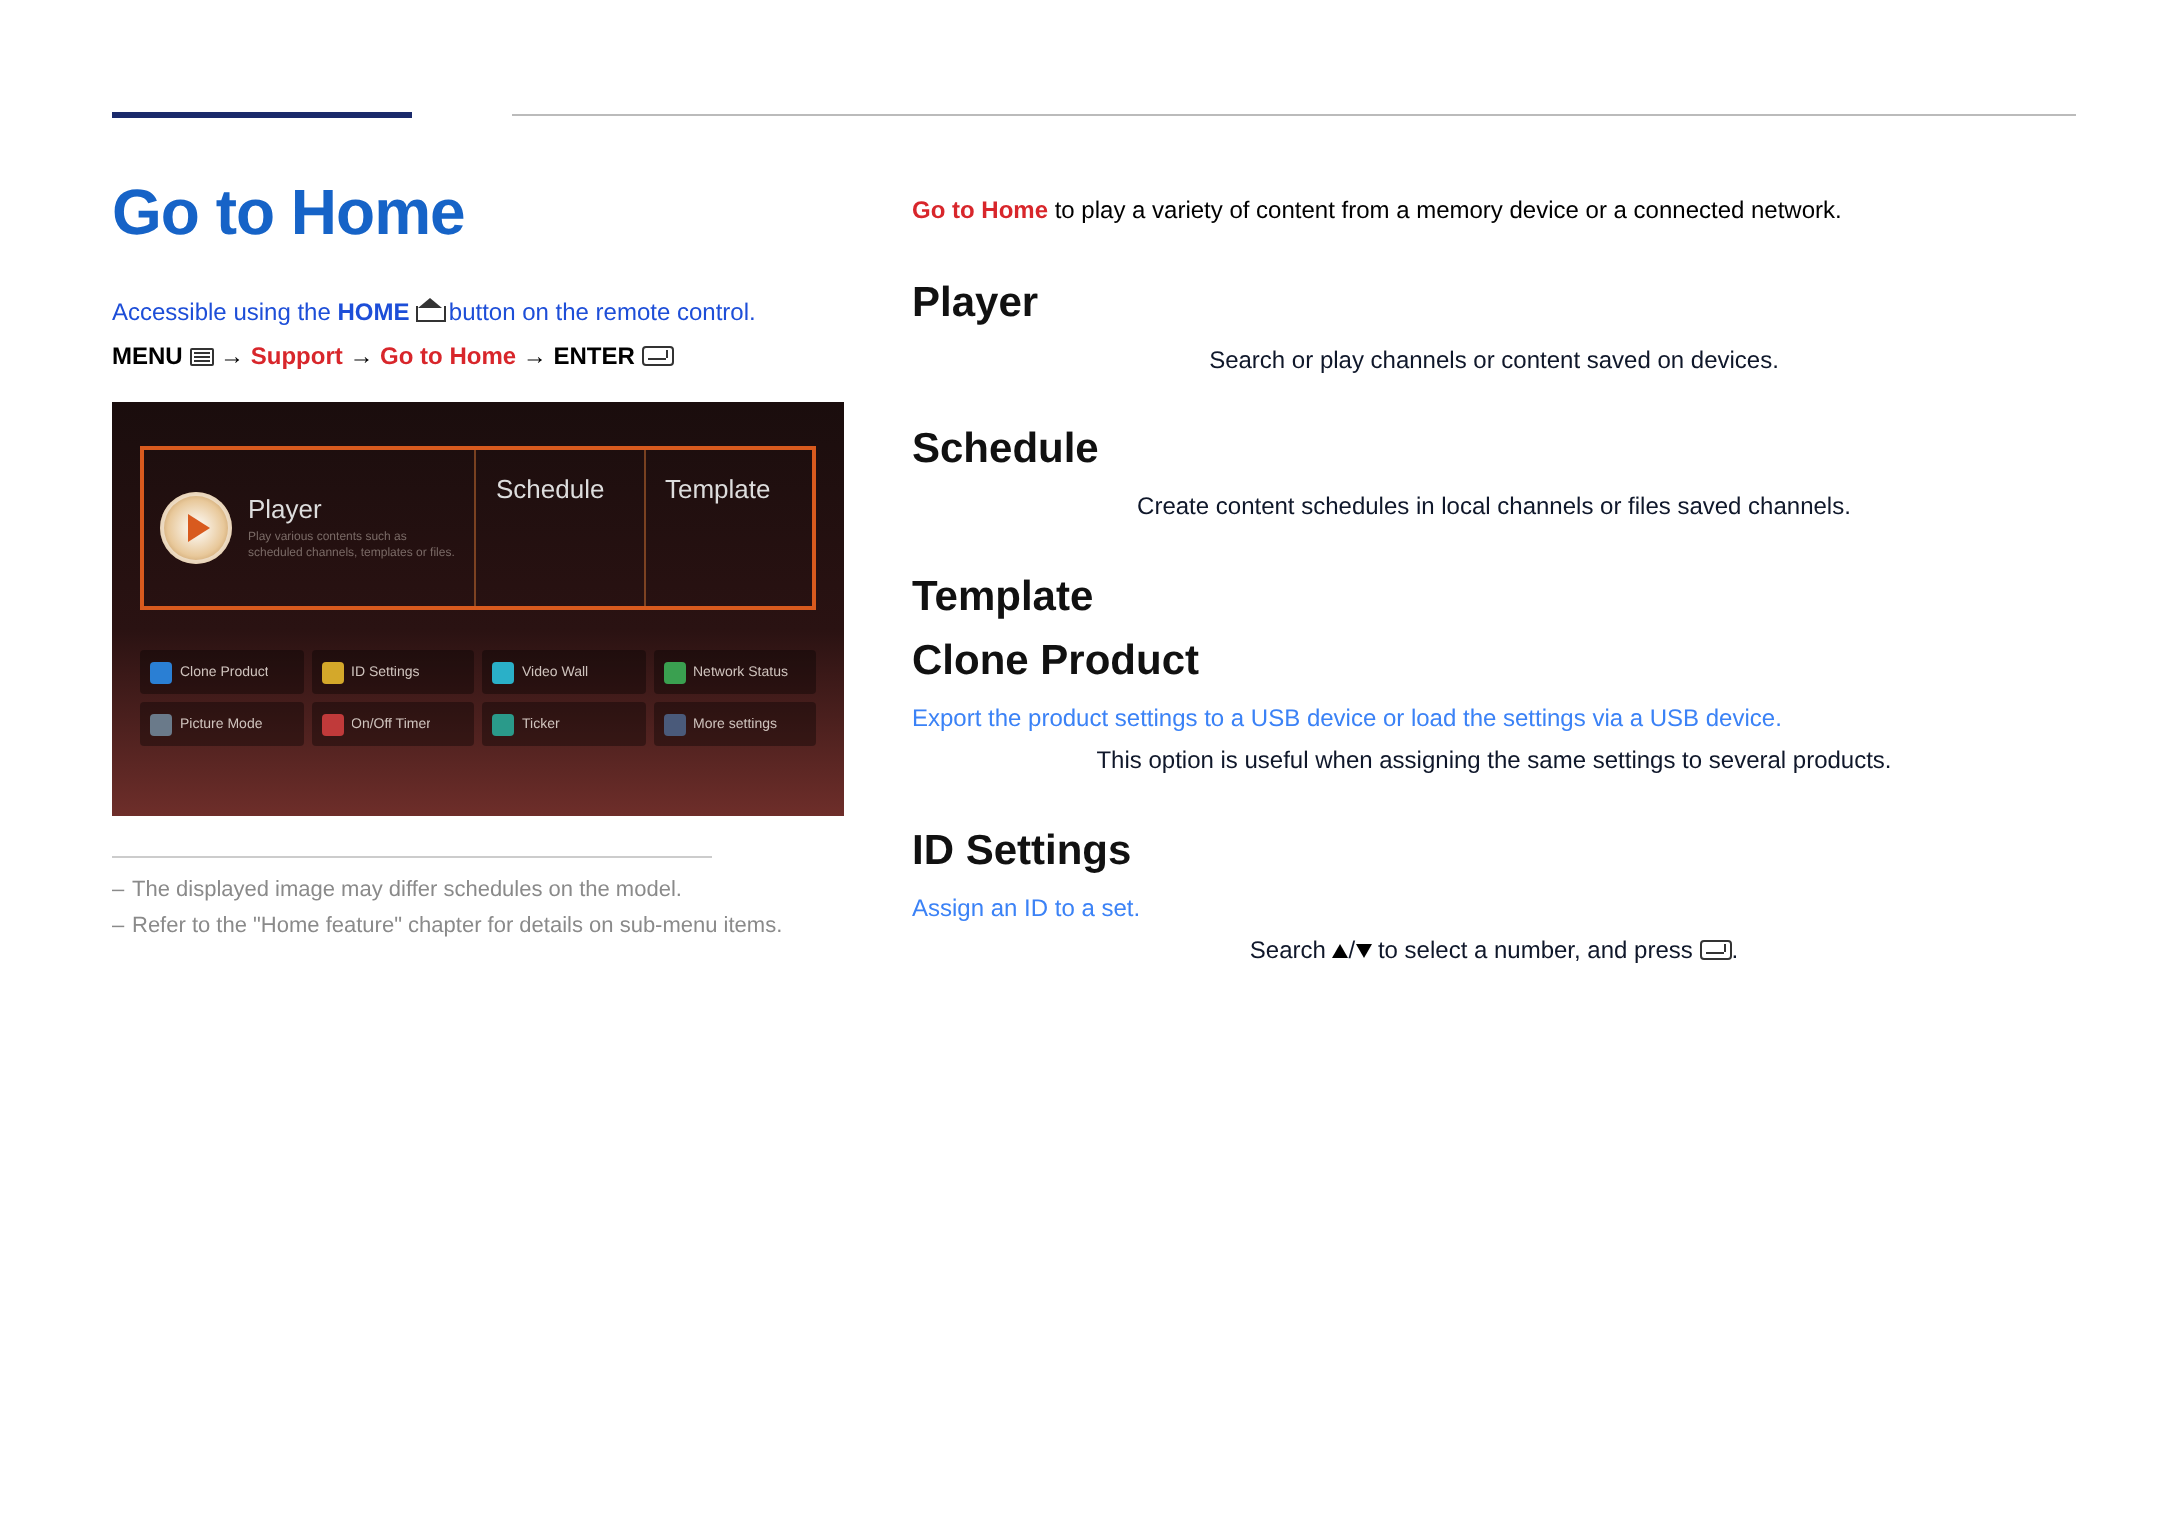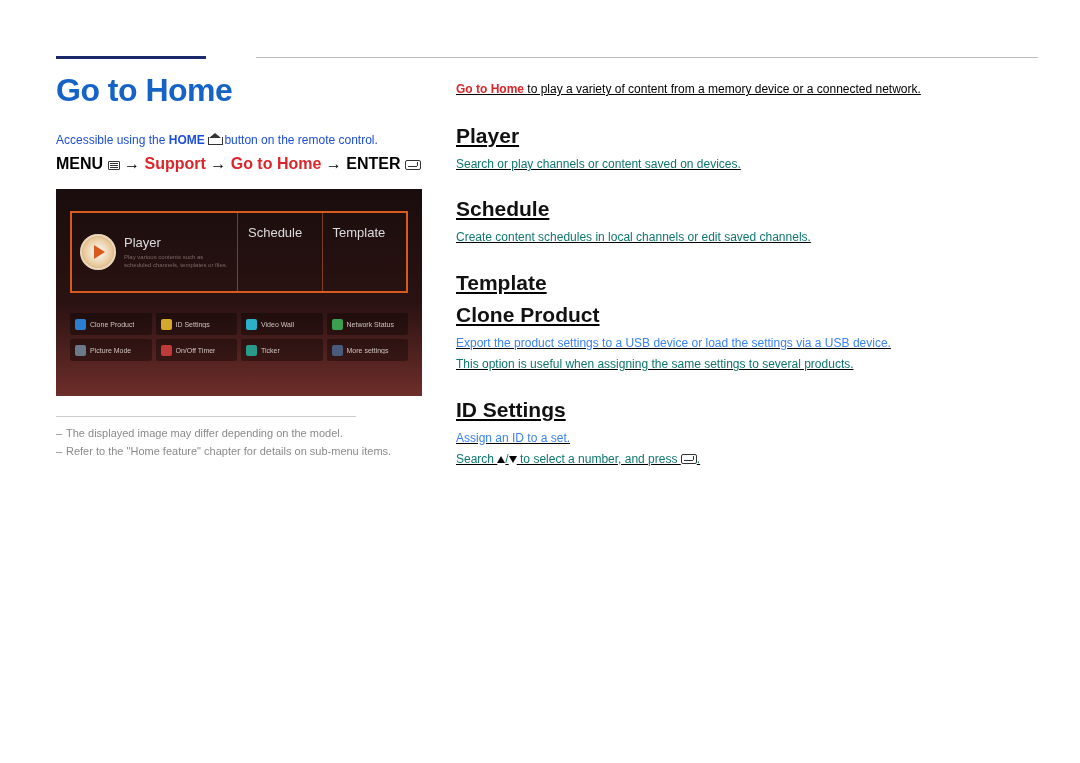--- a/index.html
+++ b/index.html
@@ -5,21 +5,21 @@
   * { box-sizing: border-box; margin: 0; padding: 0; }
   body {
     font-family: "Segoe UI", Arial, sans-serif;
     background: #fff;
     color: #000;
     width: 1080px;
     height: 763px;
     position: relative;
   }
   .page {
-    padding: 40px 42px 0 56px;
+    padding: 56px 42px 0 56px;
   }
   .rule-block {
     position: absolute;
     top: 56px;
     left: 56px;
     width: 150px;
     border-top: 3px solid #1a2a6b;
   }
   .rule-rest {
     position: absolute;
@@ -27,31 +27,31 @@
     left: 256px;
     right: 42px;
     border-top: 1px solid #bbb;
   }
   .content {
     display: flex;
     gap: 34px;
     padding-top: 32px;
   }
   .left-col { width: 366px; flex: 0 0 366px; }
-  .right-col { flex: 1; padding-top: 10px; text-decoration: underline; }
+  .right-col { flex: 1; padding-top: 10px; }
   .page-title {
     font-size: 32px;
     font-weight: 700;
     color: #1663c7;
     margin-bottom: 24px;
     letter-spacing: -0.5px;
   }
   .accessible-line { font-size: 12px; color: #1d4ed8; margin-bottom: 8px; }
   .accessible-line b { font-weight: 700; }
-  .menu-path { font-size: 16px; font-weight: 700; margin-bottom: 16px; }
+  .menu-path { font-size: 12px; font-weight: 700; margin-bottom: 16px; }
   .menu-path .red { color: #d8262b; font-weight: 700; }
   .menu-path .arrow { font-weight: 400; color: #000; }
   .home-icon {
     display:inline-block; width:13px; height:11px; position:relative; vertical-align:-1px;
   }
   .home-icon::before {
     content:""; position:absolute; left:0; bottom:0; width:13px; height:7px;
     border:1px solid #333; border-top:none; background:#fff;
   }
   .home-icon::after {
@@ -120,21 +120,21 @@
   .chip-label { color:#cfc3bd; font-size:7px; white-space:nowrap; overflow:hidden; }
 
   .footrule { border-top:1px solid #ccc; width: 300px; margin-bottom:10px; }
   .footnote { font-size:11px; color:#8a8a8a; margin:6px 0; }
   .footdash { display:inline-block; width:10px; text-align:left; }
 
   
   .intro-line { font-size:12px; margin-bottom: 28px; }
   .intro-line .hl { color:#d8262b; font-weight:700; }
   .section-h { font-size:21px; font-weight:600; color:#111; margin-bottom:8px; margin-top:4px;}
-  .section-p { font-size:12px; color:#0f766e; margin-bottom:24px; line-height:1.45; }
+  .section-p { font-size:12px; color:#0f172a; margin-bottom:24px; line-height:1.45;text-align:center; }
   .section-p2 { font-size:12px; color:#3b82f6; margin-bottom:4px; line-height:1.45; }
   .tri-up { display:inline-block; width:0; height:0; border-left:4px solid transparent; border-right:4px solid transparent; border-bottom:7px solid #000; vertical-align:0px;}
   .tri-dn { display:inline-block; width:0; height:0; border-left:4px solid transparent; border-right:4px solid transparent; border-top:7px solid #000; vertical-align:0px;}
 </style>
 </head>
 <body>
 
 <div class="rule-block"></div>
 <div class="rule-rest"></div>
 
@@ -201,34 +201,34 @@
               <span class="chip-label">Ticker</span>
             </div>
           <div class="chip">
               <span class="chip-icon ci-gear"></span>
               <span class="chip-label">More settings</span>
             </div>
         </div>
       </div>
 
       <div class="footrule"></div>
-      <p class="footnote"><span class="footdash">–</span><span>The displayed image may differ depending on the model.</span></p>
+      <p class="footnote"><span class="footdash">–</span><span>The displayed image may differ schedules on the model.</span></p>
       <p class="footnote"><span class="footdash">–</span><span>Refer to the "Home feature" chapter for details on sub-menu items.</span></p>
     </div>
 
     <div class="right-col">
       <p class="intro-line">
         <span class="hl">Go to Home</span><span> to play a variety of content from a memory device or a connected network.</span>
       </p>
 
       <h2 class="section-h">Player</h2>
       <p class="section-p">Search or play channels or content saved on devices.</p>
 
       <h2 class="section-h">Schedule</h2>
-      <p class="section-p">Create content schedules in local channels or edit saved channels.</p>
+      <p class="section-p">Create content schedules in local channels or files saved channels.</p>
 
       <h2 class="section-h">Template</h2>
 
       <h2 class="section-h">Clone Product</h2>
       <p class="section-p2">Export the product settings to a USB device or load the settings via a USB device.</p>
       <p class="section-p">This option is useful when assigning the same settings to several products.</p>
 
       <h2 class="section-h">ID Settings</h2>
       <p class="section-p2">Assign an ID to a set.</p>
       <p class="section-p">

